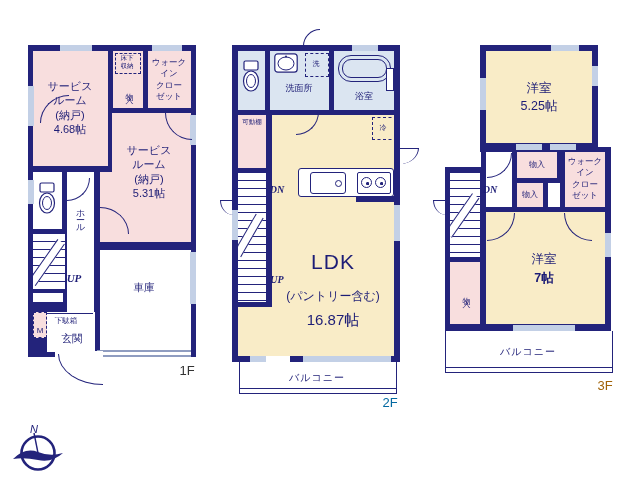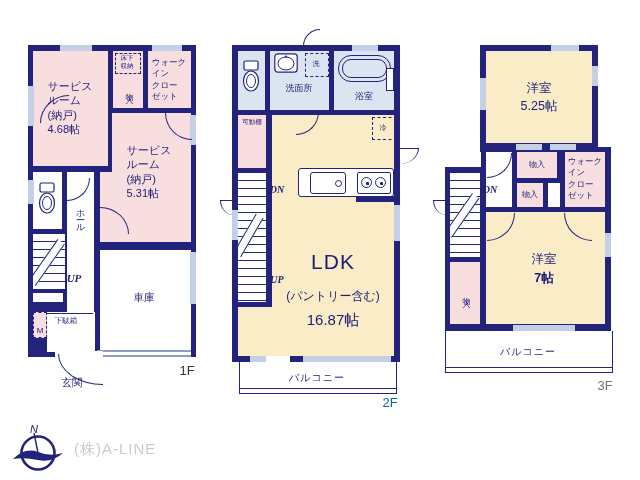--- a/index.html
+++ b/index.html
@@ -6,21 +6,21 @@
   .canvas{position:relative;width:640px;height:480px;background:#ffffff;overflow:hidden;
           font-family:"Liberation Sans","DejaVu Sans",sans-serif;}
   .abs{position:absolute;}
   .wall{position:absolute;background:#23237b;}
   .room{position:absolute;}
   .pink{background:#f8dede;}
   .cream{background:#f9ecc7;}
   .blue{background:#dbe5f1;}
   .white{background:#ffffff;}
   .win{position:absolute;background:#c3d0e6;}
-  .lbl{position:absolute;transform:translate(-50%,-50%);white-space:pre-line;text-align:left;
+  .lbl{position:absolute;transform:translate(-50%,-50%);white-space:pre-line;text-align:center;
        color:#1d1d76;font-size:11px;line-height:1.3;}
   .vlbl{position:absolute;transform:translate(-50%,-50%);writing-mode:vertical-rl;
         color:#1d1d76;font-size:9px;letter-spacing:2px;white-space:nowrap;}
   .stairlbl{font-family:"Liberation Serif","DejaVu Serif",serif;font-style:italic;font-weight:bold;}
   .dash{position:absolute;border:1px dashed #23237b;}
   .arc{position:absolute;}
   .arc.tl{border-top:1.3px solid #23237b;border-left:1.3px solid #23237b;border-top-left-radius:100%;}
   .arc.tr{border-top:1.3px solid #23237b;border-right:1.3px solid #23237b;border-top-right-radius:100%;}
   .arc.bl{border-bottom:1.3px solid #23237b;border-left:1.3px solid #23237b;border-bottom-left-radius:100%;}
   .arc.br{border-bottom:1.3px solid #23237b;border-right:1.3px solid #23237b;border-bottom-right-radius:100%;}
@@ -96,22 +96,22 @@
 クロー
 ゼット</div>
   <div class="lbl" style="left:149px;top:172px;font-size:11px;">サービス
 ルーム
 (納戸)
 5.31帖</div>
   <div class="vlbl" style="left:80px;top:216px;">ホール</div>
   <div class="lbl stairlbl" style="left:74px;top:278px;font-size:11px;">UP</div>
   <div class="lbl" style="left:66px;top:321px;font-size:7.5px;">下駄箱</div>
   <div class="lbl" style="left:40px;top:331px;font-size:8px;">M</div>
-  <div class="lbl" style="left:72px;top:339px;font-size:10.5px;margin-top:44px;">玄関</div>
-  <div class="lbl" style="left:144px;top:298px;font-size:10.5px;">車庫</div>
+  <div class="lbl" style="left:72px;top:339px;font-size:10.5px;">玄関</div>
+  <div class="lbl" style="left:144px;top:288px;font-size:10.5px;">車庫</div>
   <div class="lbl" style="left:187px;top:371px;font-size:13px;color:#333;">1F</div>
 
   <div class="wall" style="left:232px;top:45px;width:168px;height:317px;"></div>
 
   <div class="room blue" style="left:238px;top:51px;width:27px;height:59px;"></div>
   <div class="room blue" style="left:270px;top:51px;width:59px;height:59px;"></div>
   <div class="room blue" style="left:334px;top:51px;width:60px;height:59px;"></div>
   <div class="room pink" style="left:238px;top:115px;width:28px;height:53px;"></div>
   <div class="room cream" style="left:272px;top:115px;width:122px;height:241px;"></div>
   <div class="room cream" style="left:238px;top:307px;width:34px;height:49px;"></div>
@@ -217,23 +217,22 @@
   <div class="lbl" style="left:530px;top:195px;font-size:8px;">物入</div>
   <div class="lbl" style="left:585px;top:179px;font-size:8.5px;line-height:1.35;">ウォーク
 イン
 クロー
 ゼット</div>
   <div class="lbl stairlbl" style="left:490px;top:189px;font-size:10px;">DN</div>
   <div class="vlbl" style="left:465px;top:293px;font-size:8px;">物入</div>
   <div class="lbl" style="left:544px;top:259px;font-size:12.5px;">洋室</div>
   <div class="lbl" style="left:544px;top:278px;font-size:12.5px;font-weight:bold;">7帖</div>
   <div class="lbl" style="left:528px;top:351px;font-size:10px;letter-spacing:1px;">バルコニー</div>
-  <div class="lbl" style="left:605px;top:386px;font-size:13px;color:#737373;">3F</div>
+  <div class="lbl" style="left:605px;top:386px;font-size:13px;color:#a16207;">3F</div>
 
   <svg class="abs" style="left:10px;top:423px;" width="56" height="52" viewBox="0 0 56 52">
     <circle cx="28" cy="30" r="16.5" fill="none" stroke="#23237b" stroke-width="2.6"></circle>
     <line x1="28" y1="30" x2="24" y2="10" stroke="#23237b" stroke-width="1.4"></line>
     <text x="20" y="10" font-size="11" fill="#23237b" font-style="italic">N</text>
     <path d="M3 36 Q15 24 28 29 Q40 34 53 30 Q42 40 28 37 Q14 34 3 36 Z" fill="#23237b"></path>
   </svg>
-  <div class="company">(株)A-LINE</div>
 
 </div>
 
 </body></html>

